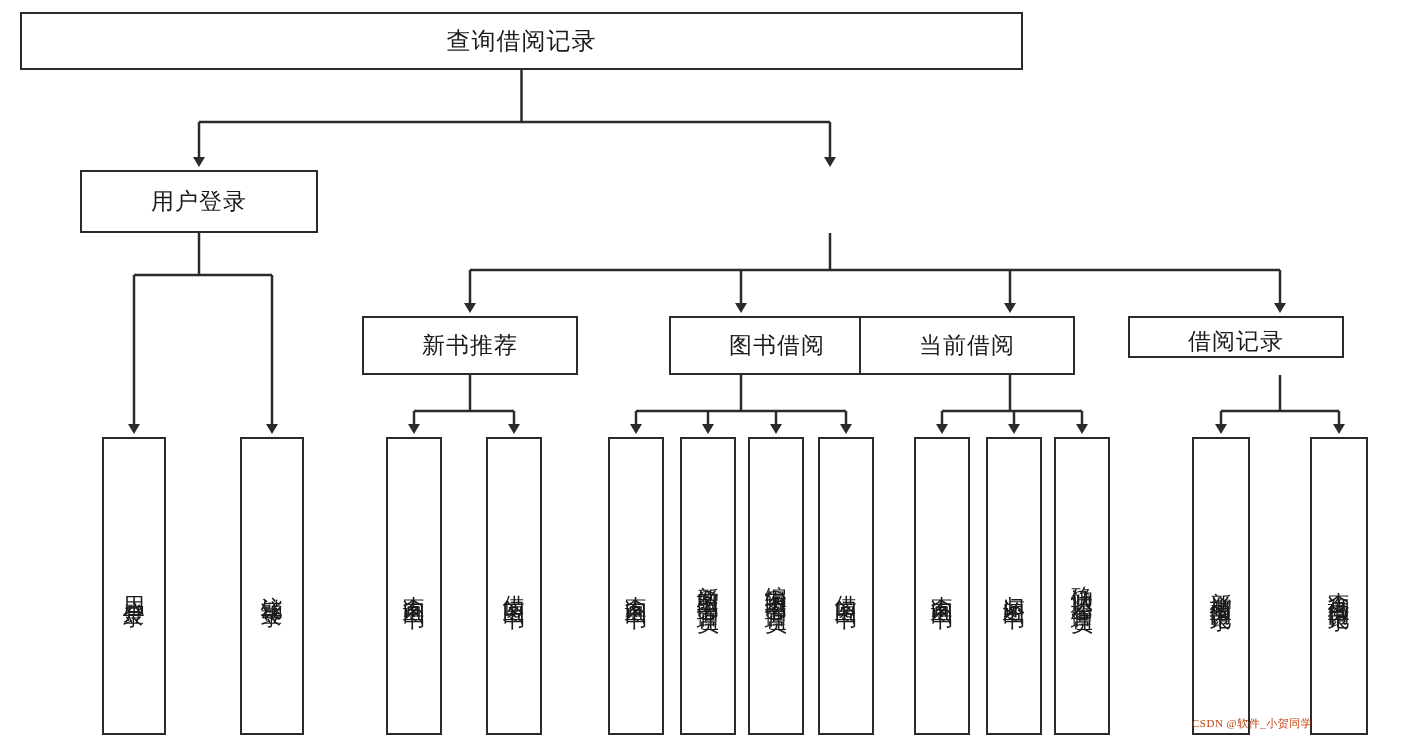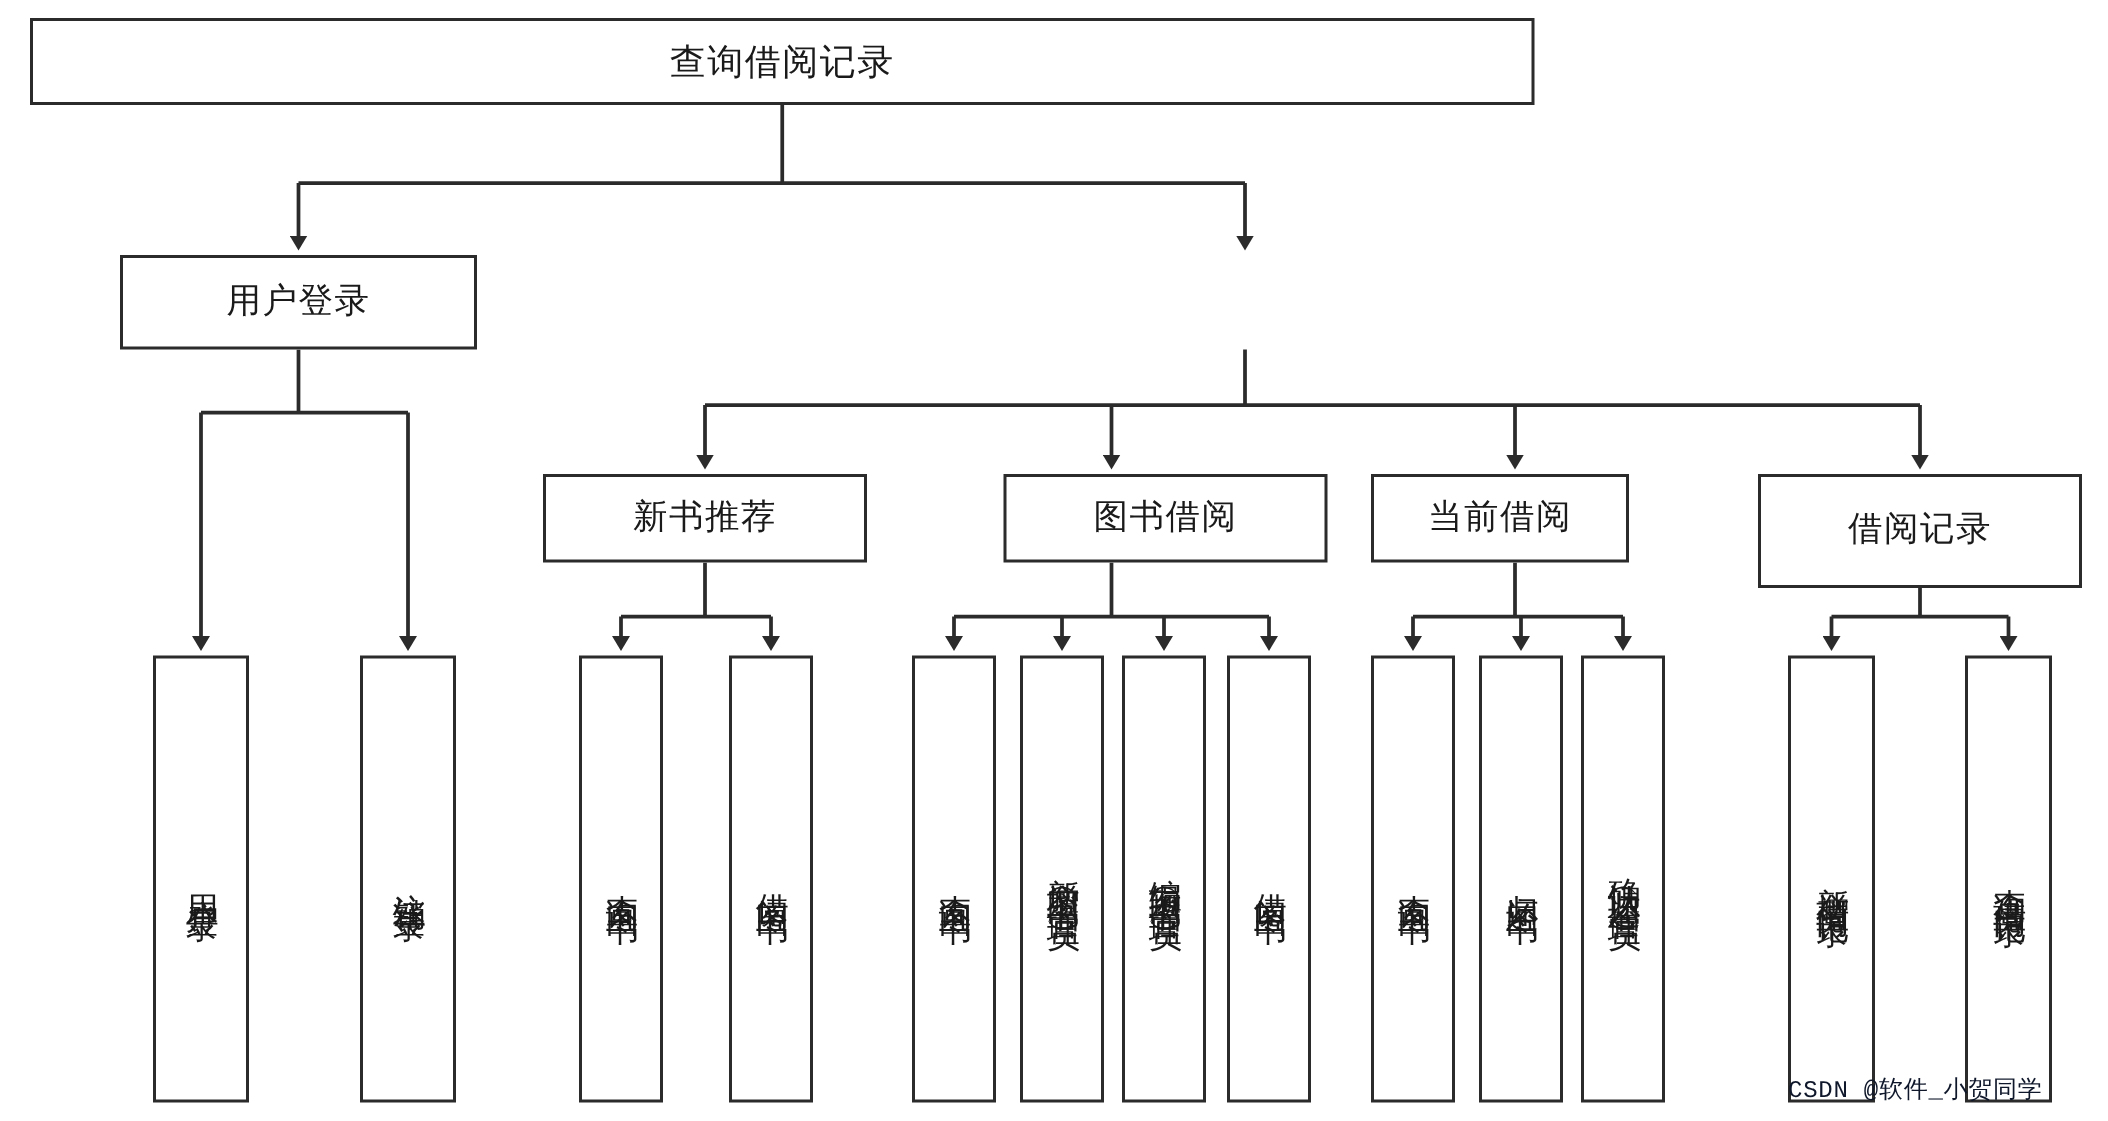--- a/index.html
+++ b/index.html
@@ -51,25 +51,25 @@
     writing-mode: vertical-rl;
     text-orientation: upright;
     font-size: 22px;
     line-height: 1.35;
     letter-spacing: 4px;
     white-space: nowrap;
   }
   #root-node .label { font-size: 24px; }
   .watermark {
     position: absolute;
-    font-size: 16px;
-    color: #0f172a;
+    font-size: 11px;
+    color: #c2410c;
     white-space: nowrap;
     letter-spacing: 0.5px;
-    font-family: Liberation Mono, monospace;
+    font-family: Liberation Serif, serif;
   }
 </style>
 </head>
 <body>
 
 <div id="canvas">
 
   <svg class="connectors" viewBox="0 0 1405 747" xmlns="http://www.w3.org/2000/svg">
     <defs>
       <marker id="arrow" markerWidth="10" markerHeight="12" refX="1" refY="6" orient="auto" markerUnits="userSpaceOnUse">
@@ -129,24 +129,24 @@
   <div class="node horiz" style="left:80px; top:170px; width:238px; height:63px;">
     <span class="label">用户登录</span>
   </div>
 
   <div class="node horiz" style="left:362px; top:316px; width:216px; height:59px;">
     <span class="label">新书推荐</span>
   </div>
   <div class="node horiz" style="left:633px; top:316px; width:216px; height:59px;margin-left:36px;">
     <span class="label">图书借阅</span>
   </div>
-  <div class="node horiz" style="left:914px; top:316px; width:172px; height:59px;">
+  <div class="node horiz" style="left:859px; top:316px; width:216px; height:59px;">
     <span class="label">当前借阅</span>
   </div>
-  <div class="node horiz" style="left:1172px; top:316px; width:216px; height:76px;">
+  <div class="node horiz" style="left:1128px; top:316px; width:216px; height:42px;align-items:flex-end;">
     <span class="label">借阅记录</span>
   </div>
 
   <div class="node vert" style="left:102px; top:437px; width:64px; height:298px;">
     <span class="label">用户登录</span>
   </div>
   <div class="node vert" style="left:240px; top:437px; width:64px; height:298px;">
     <span class="label">注销登录</span>
   </div>
 

